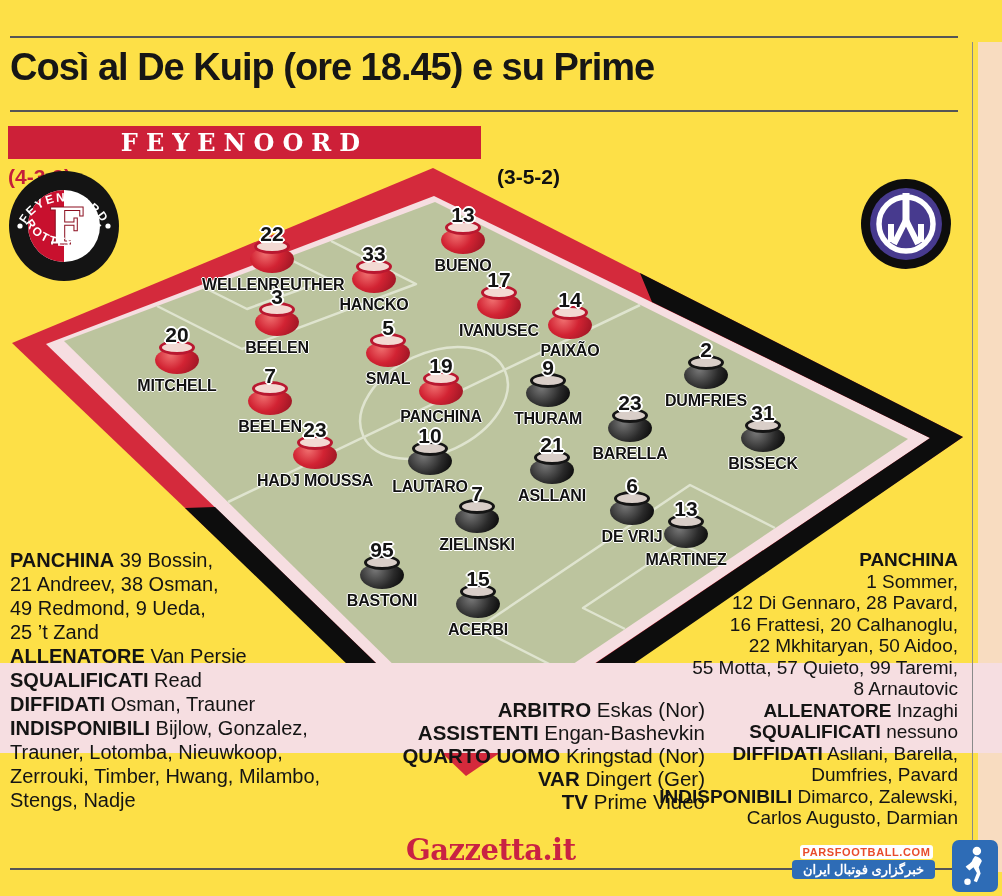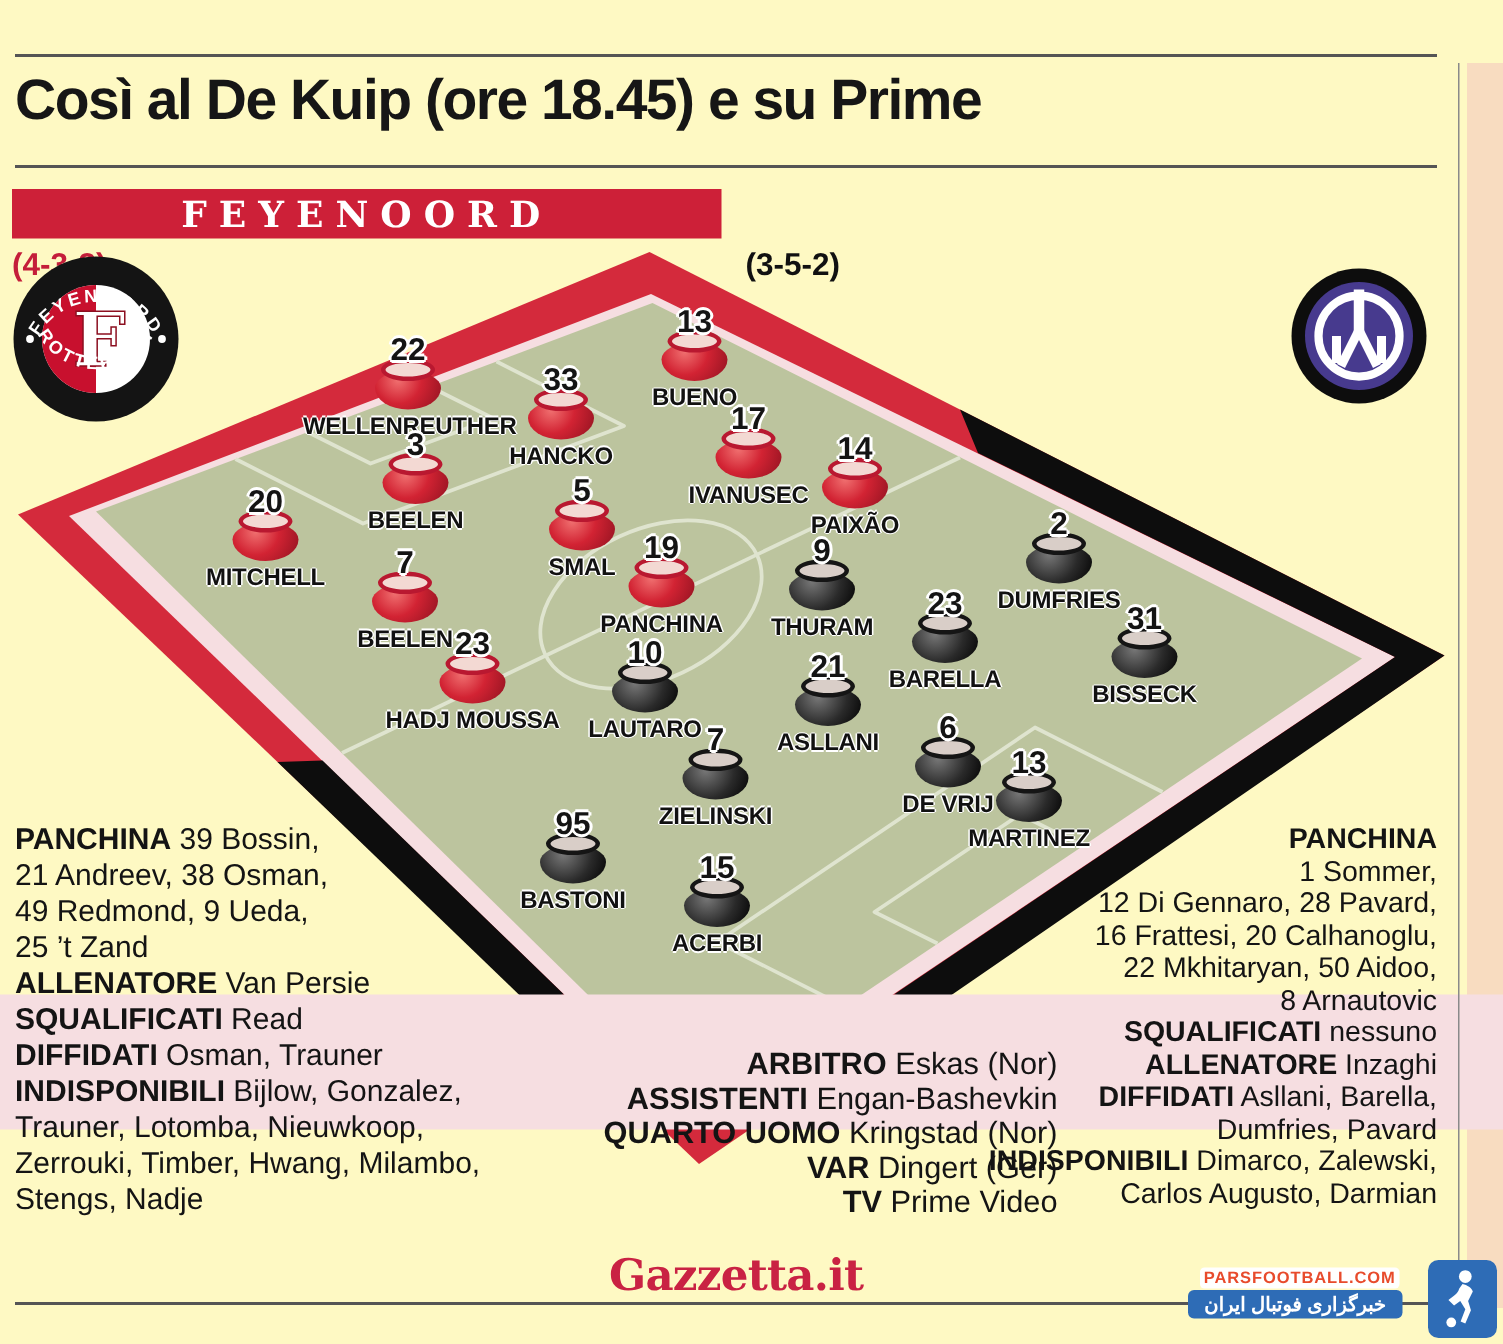--- a/index.html
+++ b/index.html
@@ -1,16 +1,16 @@
 <!DOCTYPE html>
 <html><head>
 <meta charset="utf-8">
 <style>
   html,body{margin:0;padding:0;background:#e9e0da;}
-  .page{position:relative;width:1002px;height:896px;overflow:hidden;background:#fef9c3;
+  .page{position:relative;width:1002px;height:896px;overflow:hidden;background:#fde047;
         font-family:"Liberation Sans",sans-serif;color:#141414;}
   .hr{position:absolute;left:10px;width:948px;border-top:2px solid #555;}
   .hr-top{top:36px;}
   .hr-mid{top:110px;}
   .hr-bottom{top:868px;}
   .vline{position:absolute;left:972px;top:42px;width:1px;height:826px;background:#8a8a8a;}
   .peach{position:absolute;left:978px;top:42px;width:24px;height:830px;background:#f8dcc0;}
 
   .title{position:absolute;left:10px;top:46px;margin:0;font-size:38px;font-weight:700;
          letter-spacing:-1px;color:#161616;}
@@ -295,23 +295,24 @@
       <div class="tline">Trauner, Lotomba, Nieuwkoop,</div>
       <div class="tline">Zerrouki, Timber, Hwang, Milambo,</div>
       <div class="tline">Stengs, Nadje</div>
     </div>
   <div class="panel panel-right" id="panel-away">
       <div class="tline"><b>PANCHINA</b></div>
       <div class="tline">1 Sommer,</div>
       <div class="tline">12 Di Gennaro, 28 Pavard,</div>
       <div class="tline">16 Frattesi, 20 Calhanoglu,</div>
       <div class="tline">22 Mkhitaryan, 50 Aidoo,</div>
+      <div class="tline">55 Motta, 57 Quieto, 99 Taremi,</div>
       <div class="tline">8 Arnautovic</div>
+      <div class="tline"><b>ALLENATORE</b> Inzaghi</div>
       <div class="tline"><b>SQUALIFICATI</b> nessuno</div>
-      <div class="tline"><b>ALLENATORE</b> Inzaghi</div>
       <div class="tline"><b>DIFFIDATI</b> Asllani, Barella,</div>
       <div class="tline">Dumfries, Pavard</div>
       <div class="tline"><b>INDISPONIBILI</b> Dimarco, Zalewski,</div>
       <div class="tline">Carlos Augusto, Darmian</div>
     </div>
   <div class="officials" id="officials">
       <div class="tline"><b>ARBITRO</b> Eskas (Nor)</div>
       <div class="tline"><b>ASSISTENTI</b> Engan-Bashevkin</div>
       <div class="tline"><b>QUARTO UOMO</b> Kringstad (Nor)</div>
       <div class="tline"><b>VAR</b> Dingert (Ger)</div>

